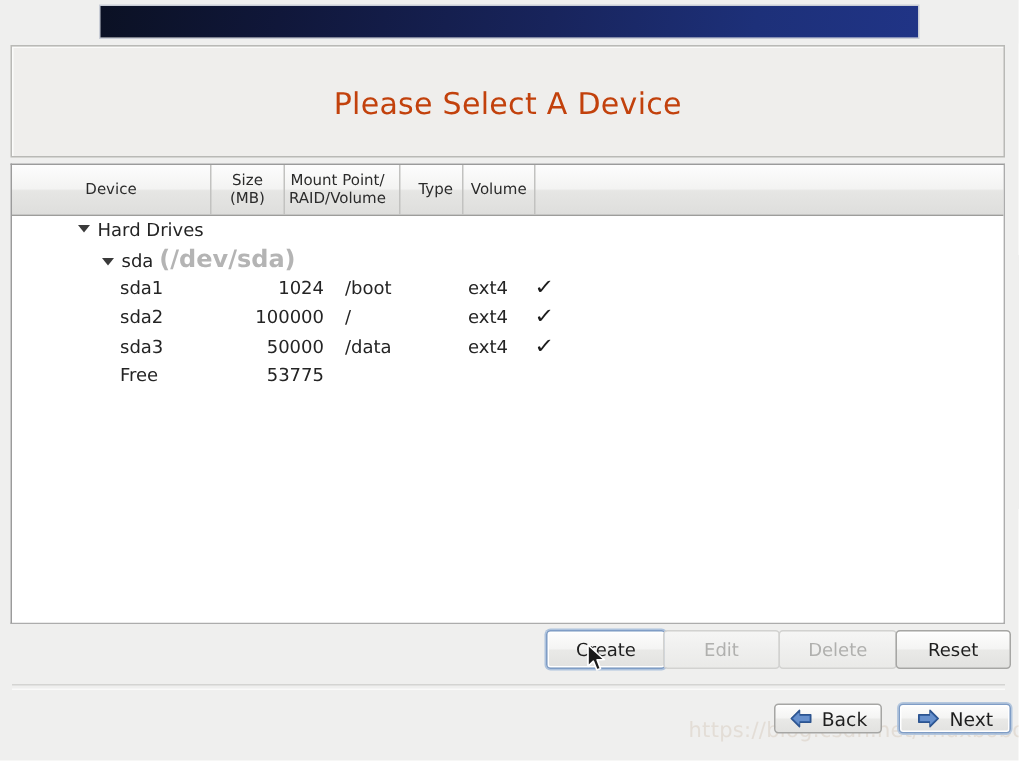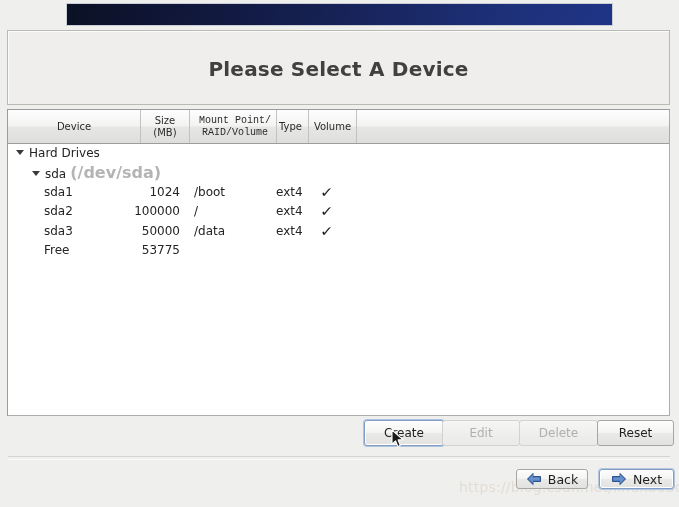--- a/index.html
+++ b/index.html
@@ -41,23 +41,23 @@
     background: #efeeec;
     border: 1px solid #b9b9b6;
     box-shadow: inset 1px 1px 0 #fbfbfa;
   }
   #page-title {
     position: absolute;
     left: 0; right: 0;
     top: 26px;
     text-align: center;
     font-size: 20px;
-    font-weight: bold;
+    font-weight: normal;
     letter-spacing: 0.2px;
-    color: #404040;
+    color: #c2410c;
   }
 
   
   #table-frame {
     position: absolute;
     left: 7px; top: 109px;
     width: 663px; height: 307px;
     box-sizing: border-box;
     background: #ffffff;
     border: 1px solid #acacac;
@@ -84,38 +84,39 @@
     font-size: 10px;
     line-height: 12px;
     color: #2b2b2b;
     box-sizing: border-box;
     border-right: 1px solid #c2c2c0;
     user-select: none;
   }
   .th span { display: block; }
   .th-device { left: 0;   width: 133px; }
   .th-size   { left: 133px; width: 49px;  }
-  .th-mount  { left: 186px; width: 83px; font-family: Liberation Mono, monospace;  }
+  .th-mount  { left: 176px; width: 83px;  }
   .th-type   { left: 265px; width: 36px;  }
   .th-format { left: 301px; width: 48px;  }
   .th-rest   { left: 349px; width: 312px; border-right: none; }
 
   
   #table-body {
     position: relative;
     height: 272px;
     background: #ffffff;
   }
   .row {
     position: relative;
     height: 19.4px;
     line-height: 19.4px;
     white-space: nowrap;
     font-size: 12px;
     color: #242424;
+    margin-left: 36px;
   }
   .cell { position: absolute; top: 0; height: 19.4px; }
   .c-device { left: 0; }
   .c-size   { left: 118px; width: 54px; text-align: right; }
   .c-mount  { left: 186px; }
   .c-type   { left: 268px; }
   .c-format { left: 313px; }
 
   .twisty {
     display: inline-block;

